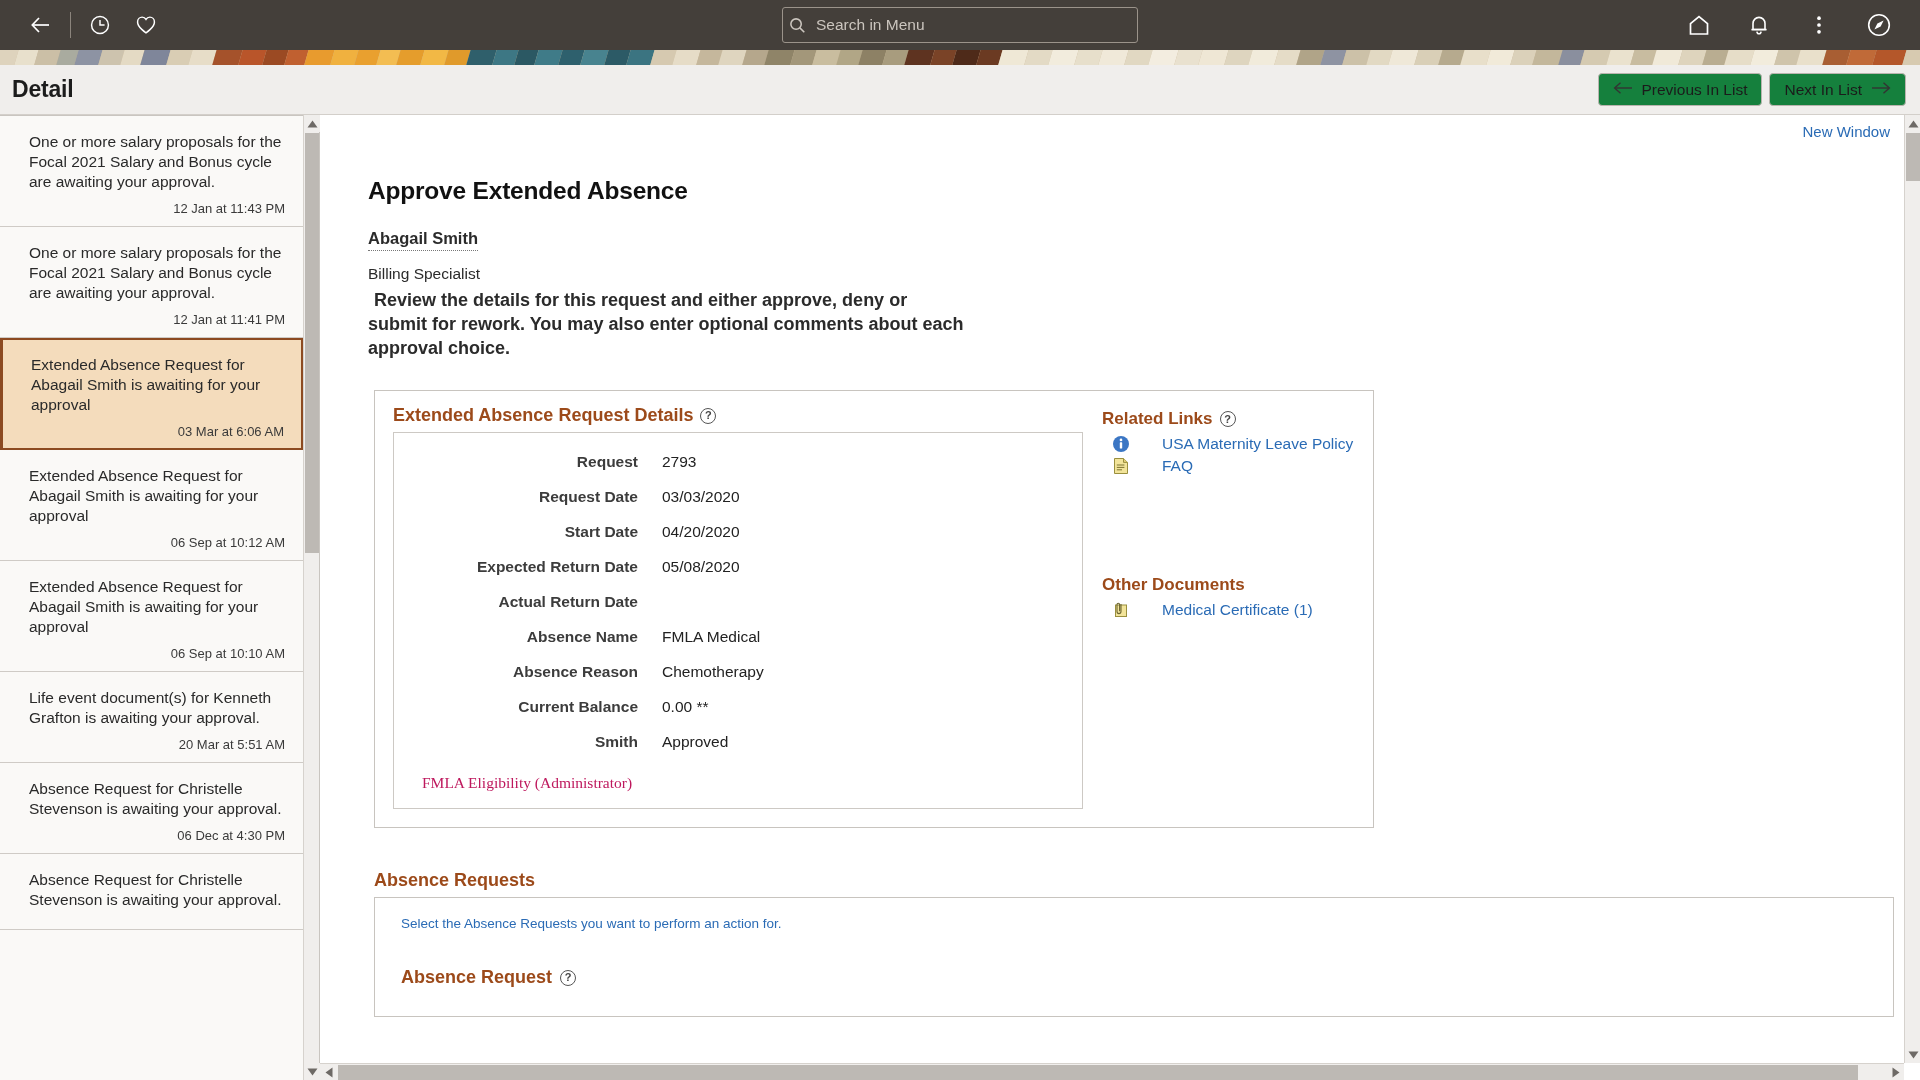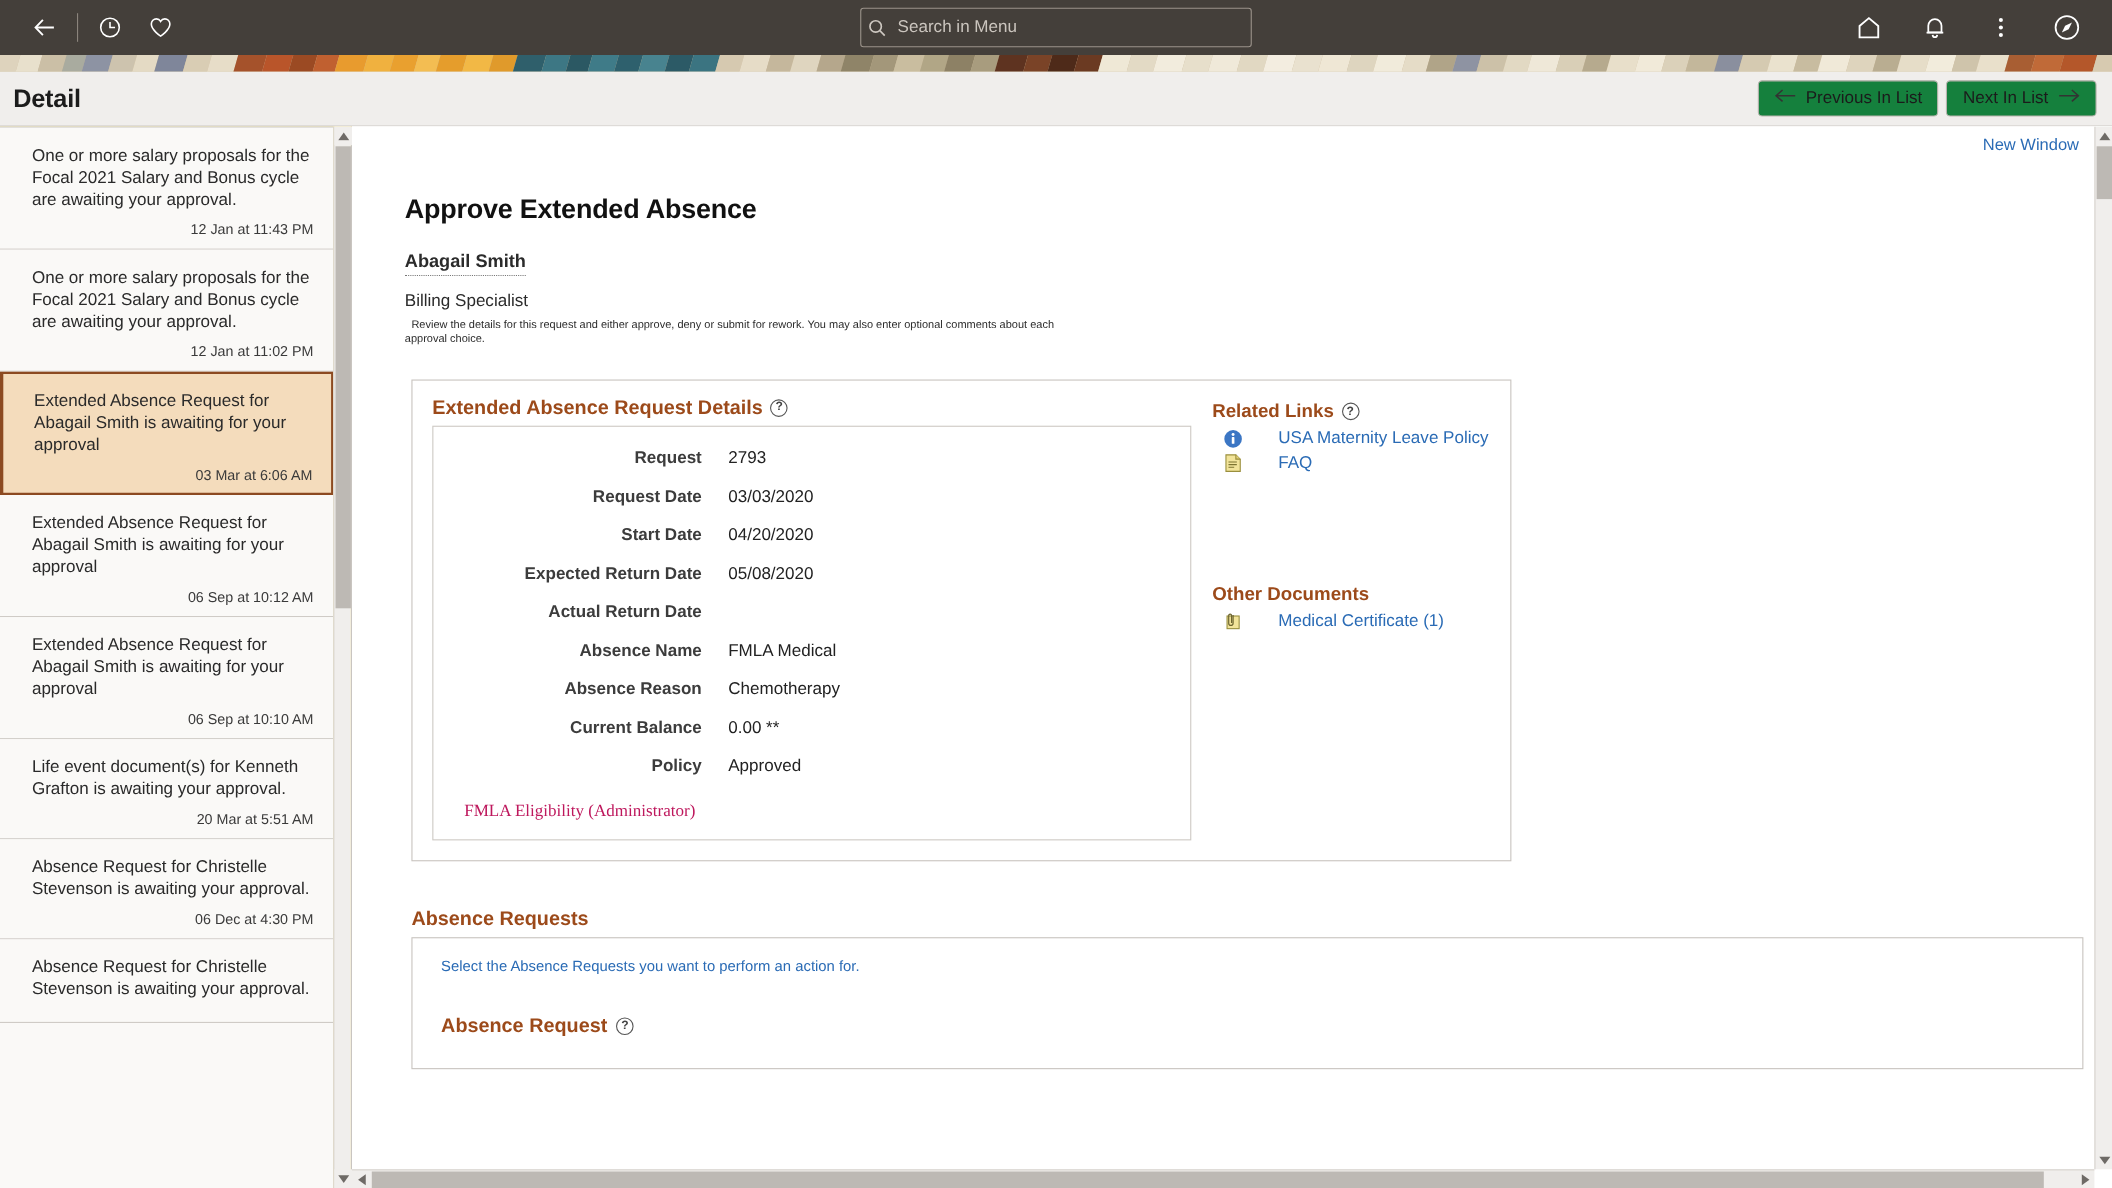--- a/index.html
+++ b/index.html
@@ -231,26 +231,27 @@
     border-bottom: 1px dotted #777;
     padding-bottom: 2px;
     cursor: pointer;
   }
   .emp-title {
     font-size: 15.5px;
     color: #2b2b2b;
     margin-top: 14px;
   }
   .intro-text {
-    font-size: 10px;
+    font-size: 18px;
     color: #2b2b2b;
     line-height: 1.32;
     margin-top: 6px;
     max-width: 600px;
     text-indent: 6px;
+    font-weight: bold;
   }
 
   
   .details-outer {
     margin: 30px 0 0 6px;
     border: 1px solid #c8c4bf;
     display: flex;
     padding: 0;
     width: 1000px;
   }
@@ -587,21 +588,21 @@
 <div class="body-split">
 
   <div class="notif-panel">
     <div class="notif-scroll" id="notif-list">
         <div class="notif-item">
           <div class="notif-text">One or more salary proposals for the Focal 2021 Salary and Bonus cycle are awaiting your approval.</div>
           <div class="notif-time">12 Jan at 11:43 PM</div>
         </div>
         <div class="notif-item">
           <div class="notif-text">One or more salary proposals for the Focal 2021 Salary and Bonus cycle are awaiting your approval.</div>
-          <div class="notif-time">12 Jan at 11:02 PM</div>
+          <div class="notif-time">12 Jan at 11:41 PM</div>
         </div>
         <div class="notif-item selected">
           <div class="notif-text">Extended Absence Request for Abagail Smith is awaiting for your approval</div>
           <div class="notif-time">03 Mar at 6:06 AM</div>
         </div>
         <div class="notif-item">
           <div class="notif-text">Extended Absence Request for Abagail Smith is awaiting for your approval</div>
           <div class="notif-time">06 Sep at 10:12 AM</div>
         </div>
         <div class="notif-item">
@@ -689,21 +690,21 @@
                   </div>
                   <div class="field-row">
                     <div class="field-label">Absence Reason</div>
                     <div class="field-value">Chemotherapy</div>
                   </div>
                   <div class="field-row">
                     <div class="field-label">Current Balance</div>
                     <div class="field-value">0.00 **</div>
                   </div>
                   <div class="field-row">
-                    <div class="field-label">Policy</div>
+                    <div class="field-label">Smith</div>
                     <div class="field-value">Approved</div>
                   </div>
                 </div>
               <a class="fmla-link">FMLA Eligibility (Administrator)</a>
             </div>
           </div>
 
           <div class="details-right">
             <div class="side-head">
               <span>Related Links</span>

